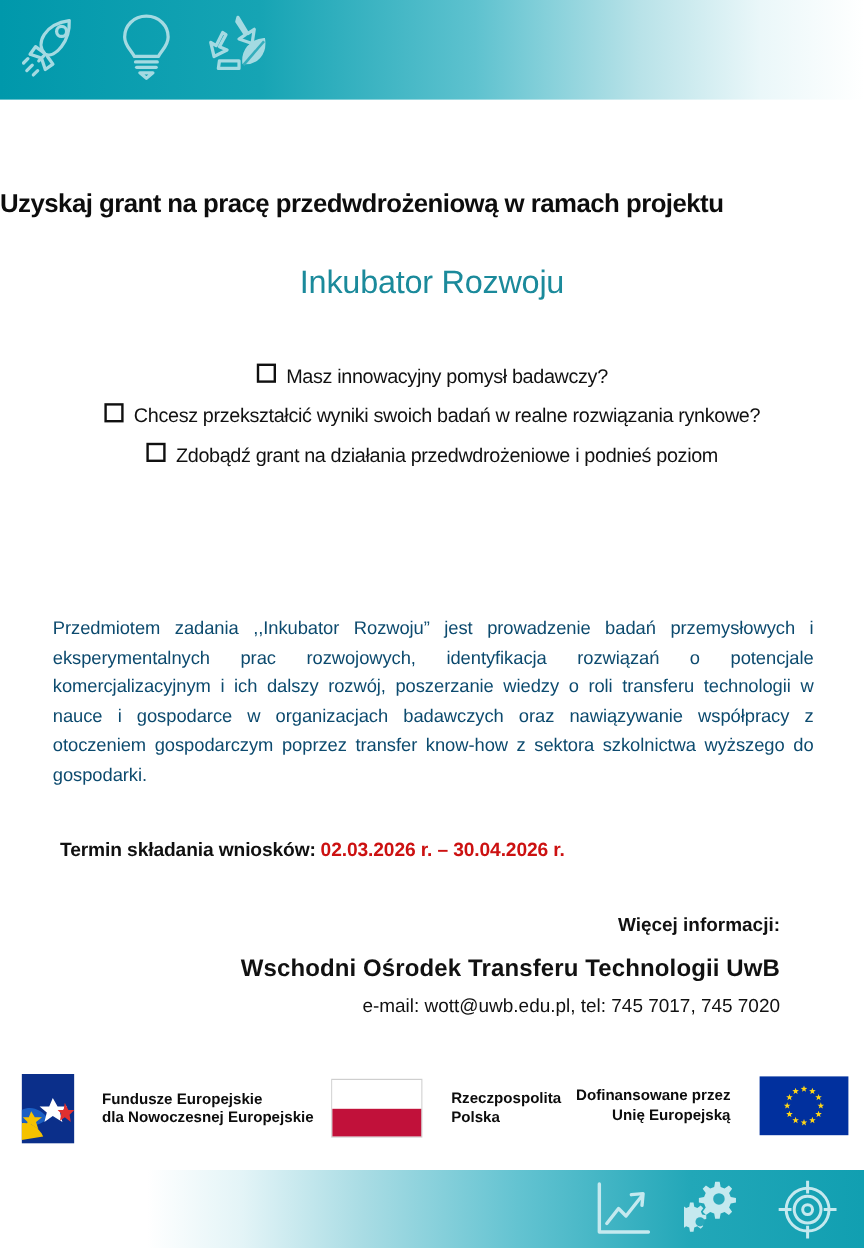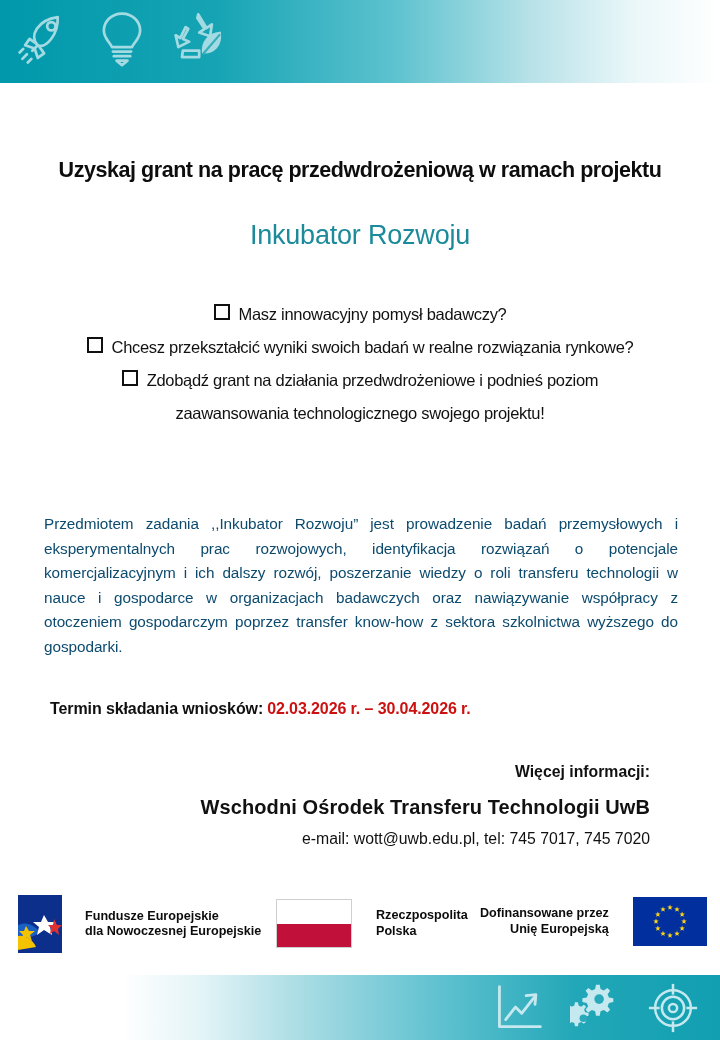--- a/index.html
+++ b/index.html
@@ -64,21 +64,20 @@
   .banner-icons svg {
     display: block;
   }
 
   
   .headline {
     position: absolute;
     top: 158px;
     left: 0;
     width: 720px;
-    text-align: center;
     font-size: 21.5px;
     font-weight: 700;
     letter-spacing: -0.45px;
     color: #0d0d0d;
   }
   .project-title {
     position: absolute;
     top: 220px;
     left: 0;
     width: 720px;
@@ -246,21 +245,20 @@
 
 <div class="bullets">
   <div class="bullet-line">
     <span class="bullet-mark"></span><span>Masz innowacyjny pomysł badawczy?</span>
   </div>
   <div class="bullet-line">
     <span class="bullet-mark"></span><span>Chcesz przekształcić wyniki swoich badań w realne rozwiązania rynkowe?</span>
   </div>
   <div class="bullet-line">
     <span class="bullet-mark"></span><span>Zdobądź grant na działania przedwdrożeniowe i podnieś poziom</span>
-    <span class="bullet-cont">zaawansowania technologicznego swojego projektu!</span>
   </div>
 </div>
 
 <div class="body-par">Przedmiotem zadania ,,Inkubator Rozwoju” jest prowadzenie badań przemysłowych i eksperymentalnych prac rozwojowych, identyfikacja rozwiązań o potencjale komercjalizacyjnym i ich dalszy rozwój, poszerzanie wiedzy o roli transferu technologii w nauce i gospodarce w organizacjach badawczych oraz nawiązywanie współpracy z otoczeniem gospodarczym poprzez transfer know-how z sektora szkolnictwa wyższego do gospodarki.</div>
 
 <div class="deadline">
   <span class="label">Termin składania wniosków:</span><span class="dates">02.03.2026 r. – 30.04.2026 r.</span>
 </div>
 
 <div class="contact contact-more">Więcej informacji:</div>

